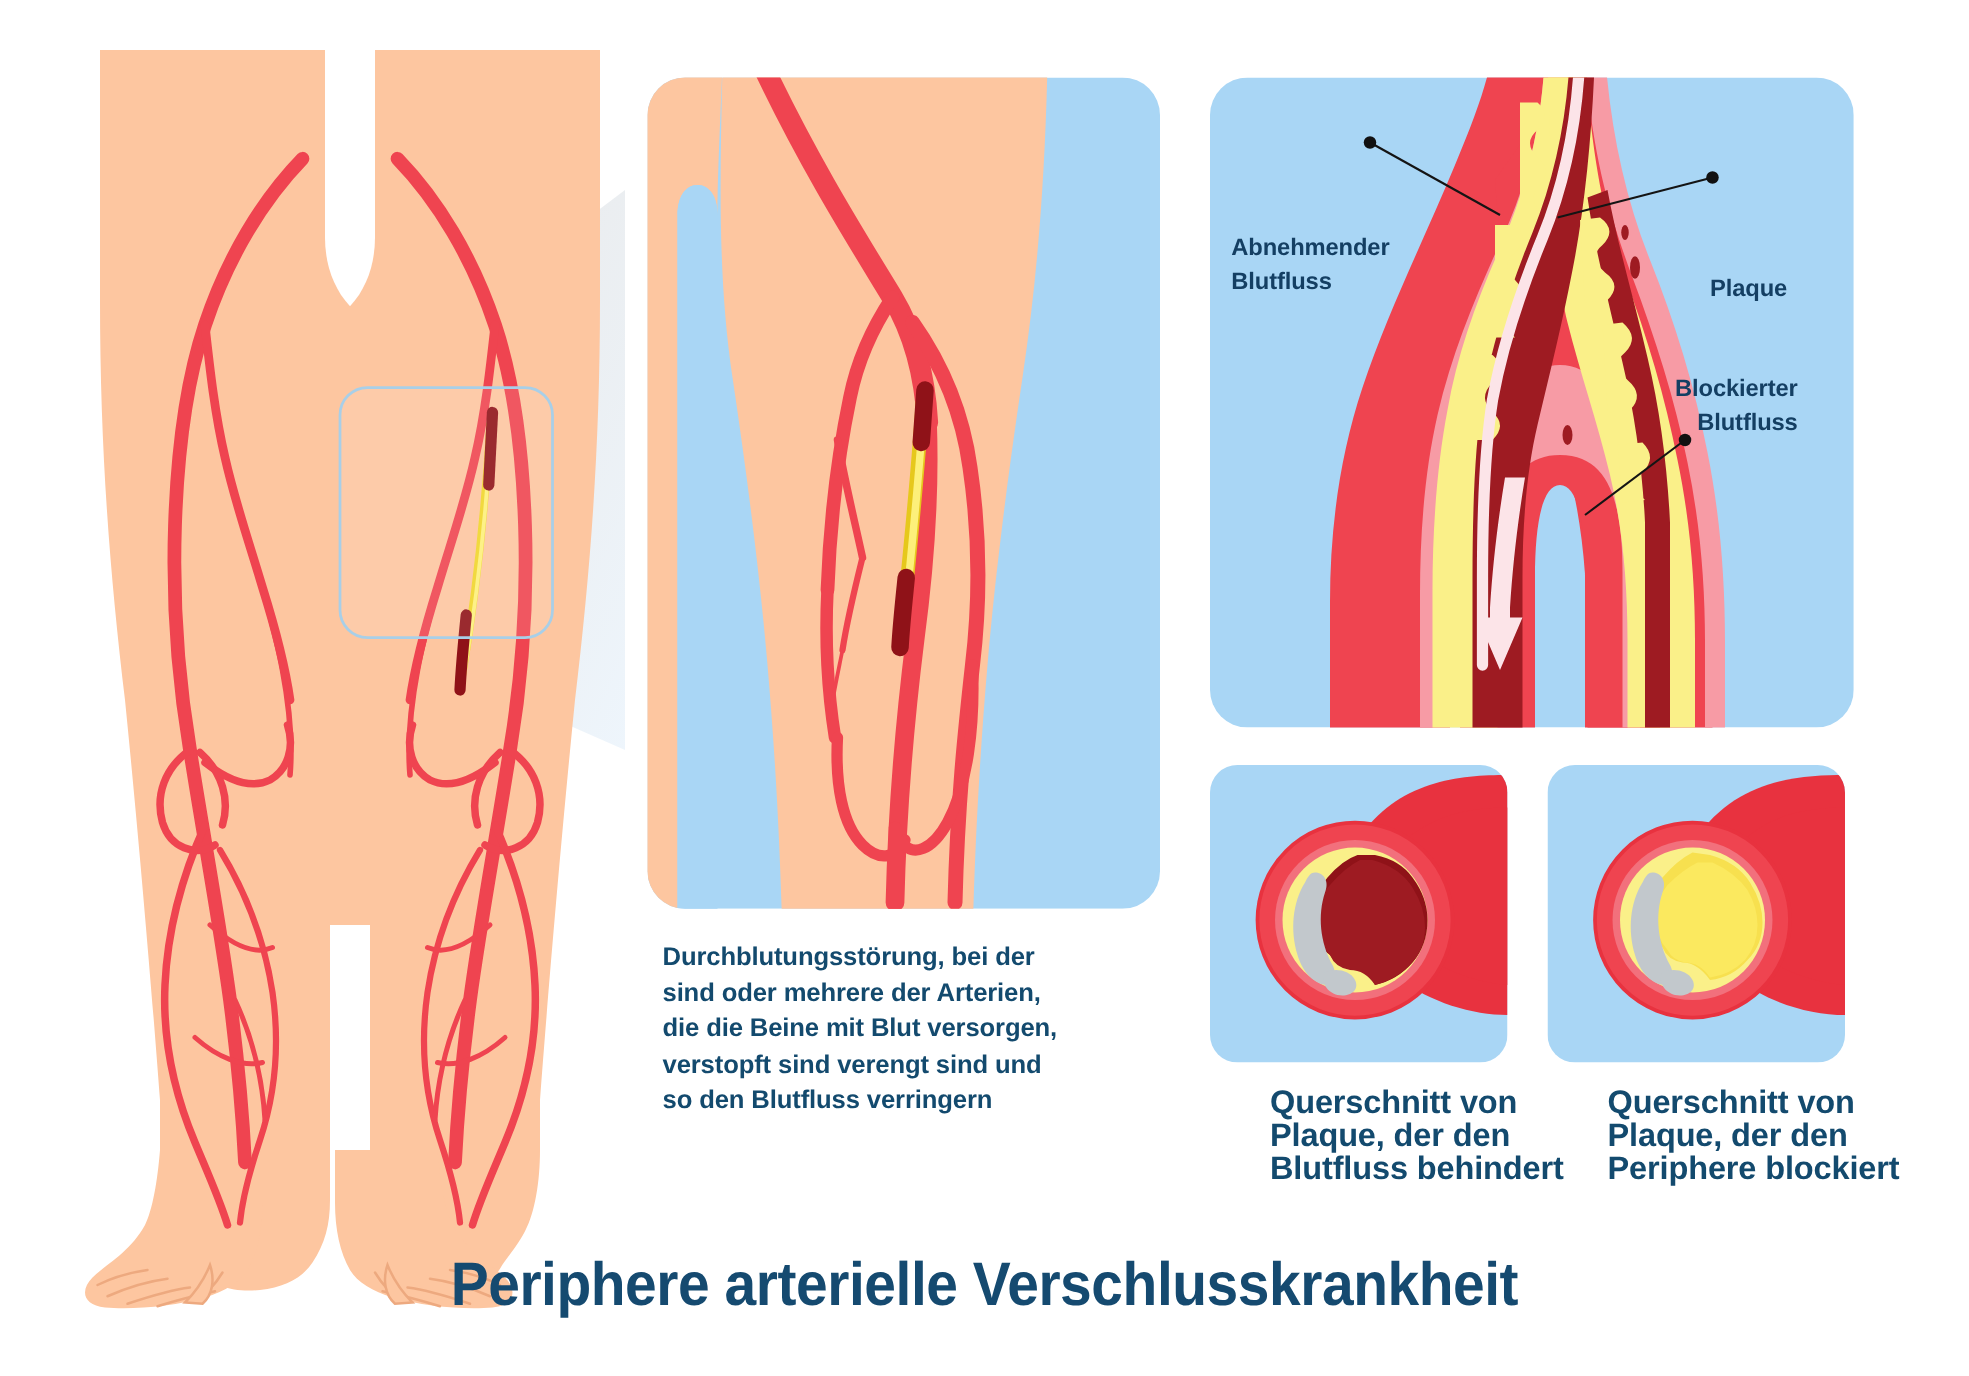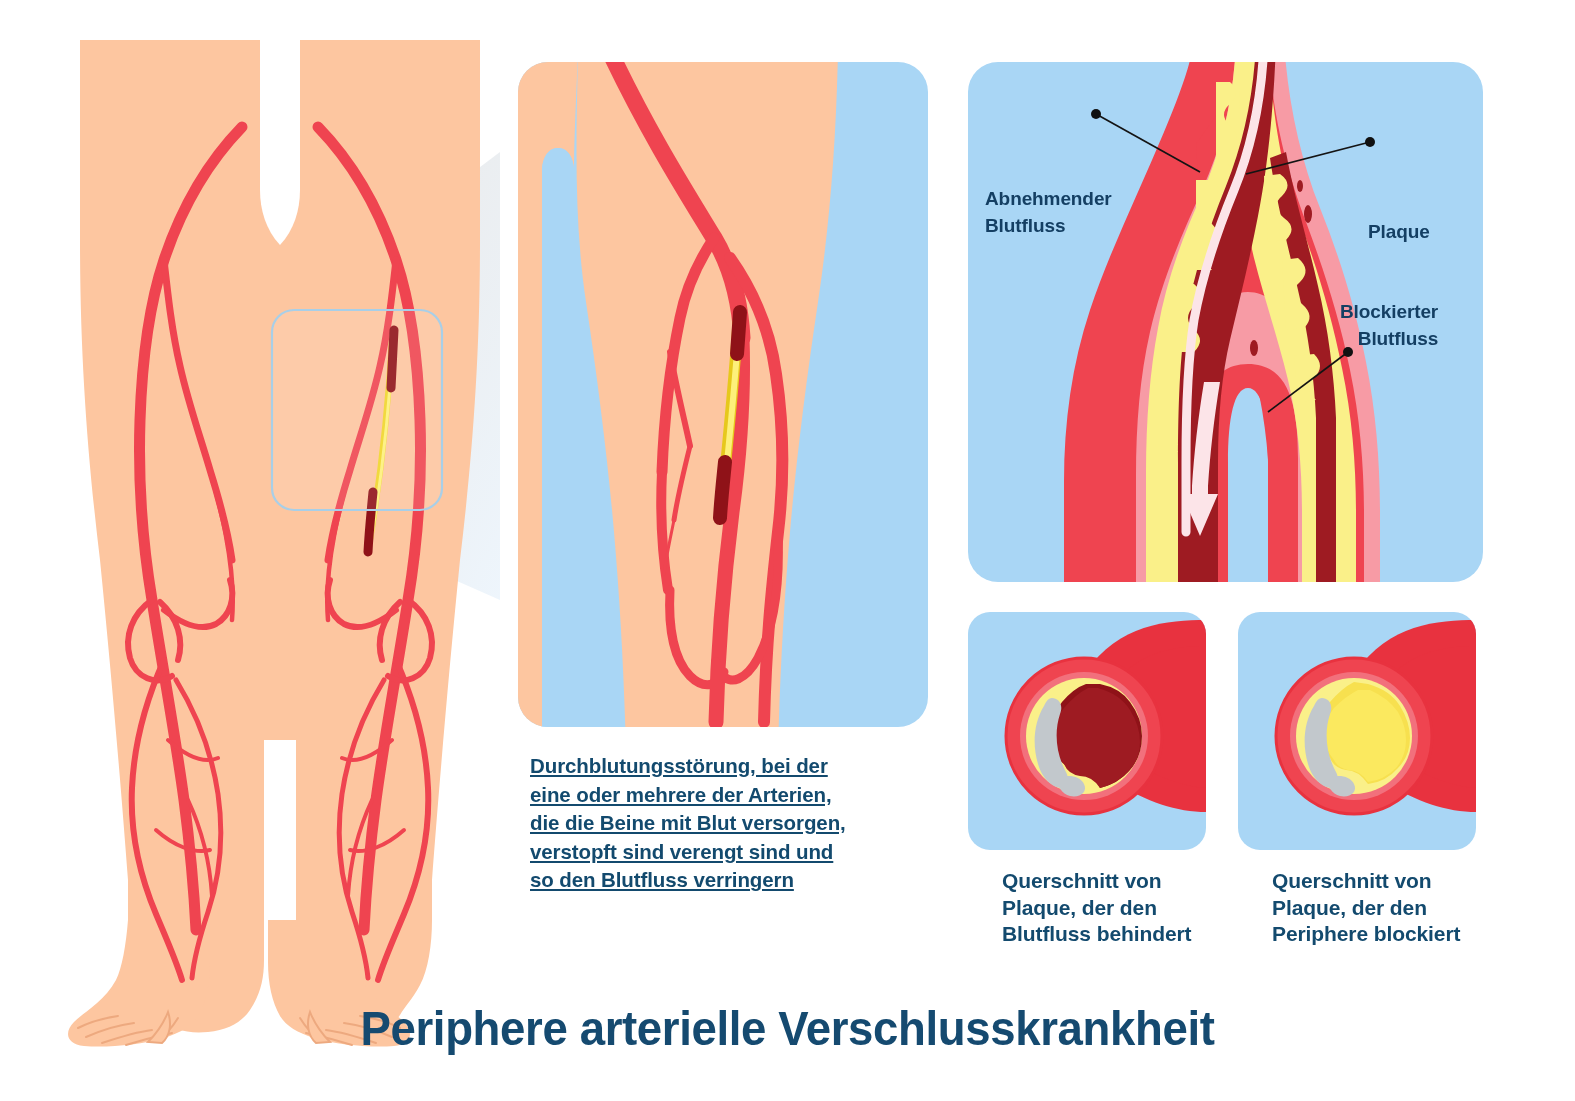--- a/index.html
+++ b/index.html
@@ -18,32 +18,33 @@
 
   
   #zoom-panel{left:518px;top:62px;width:410px;height:665px;}
 
   
   #zoom-caption{
     left:530px;top:752px;width:400px;
     color:#134a6e;font-weight:bold;font-size:20.5px;line-height:28.6px;
     letter-spacing:-0.1px;
   }
-  #zoom-caption .ln{display:block;white-space:nowrap;text-decoration:underline;}
+  #zoom-caption .ln{display:block;white-space:nowrap;}
 
   
   #artery-panel{left:968px;top:62px;width:515px;height:520px;}
 
   
   #xsec-1{left:968px;top:612px;width:238px;height:238px;}
   #xsec-2{left:1238px;top:612px;width:238px;height:238px;}
 
   .xsec-caption{
-    color:#134a6e;font-weight:bold;font-size:21px;line-height:26.5px;
+    color:#134a6e;font-weight:bold;font-size:26px;line-height:26.5px;
     letter-spacing:-0.1px;
+    margin-left:14px;
   }
   #xsec-caption-1{left:1002px;top:868px;width:230px;}
   #xsec-caption-2{left:1272px;top:868px;width:230px;}
   .xsec-caption .ln{display:block;white-space:nowrap;}
 
   
   #main-title{
     left:0;top:1000px;width:1575px;text-align:center;
     color:#154a70;font-weight:bold;font-size:49px;line-height:56px;
     letter-spacing:-0.4px;
@@ -265,21 +266,21 @@
         <path d="M220 260 C216 320 210 380 204 438" stroke="#e6c81c" stroke-width="11" fill="none" stroke-linecap="round"></path>
         <path d="M221 262 C217 322 211 382 205 440" stroke="#fdf07a" stroke-width="6" fill="none" stroke-linecap="round"></path>
         <path d="M222 250 C221 264 220 278 219 292" stroke="#8f1218" stroke-width="14" fill="none" stroke-linecap="round"></path>
         <path d="M207 400 C205 420 203 438 202 456" stroke="#8f1218" stroke-width="14" fill="none" stroke-linecap="round"></path>
       </g>
     </g>
   </svg>
 
   <div class="abs" id="zoom-caption">
     <span class="ln">Durchblutungsstörung, bei der</span>
-    <span class="ln">eine oder mehrere der Arterien,</span>
+    <span class="ln">sind oder mehrere der Arterien,</span>
     <span class="ln">die die Beine mit Blut versorgen,</span>
     <span class="ln">verstopft sind verengt sind und</span>
     <span class="ln">so den Blutfluss verringern</span>
   </div>
 
   <svg class="abs" id="artery-panel" viewBox="0 0 515 520">
     <defs>
       <clipPath id="clipArt">
         <rect x="0" y="0" width="515" height="520" rx="30" ry="30"></rect>
       </clipPath>

